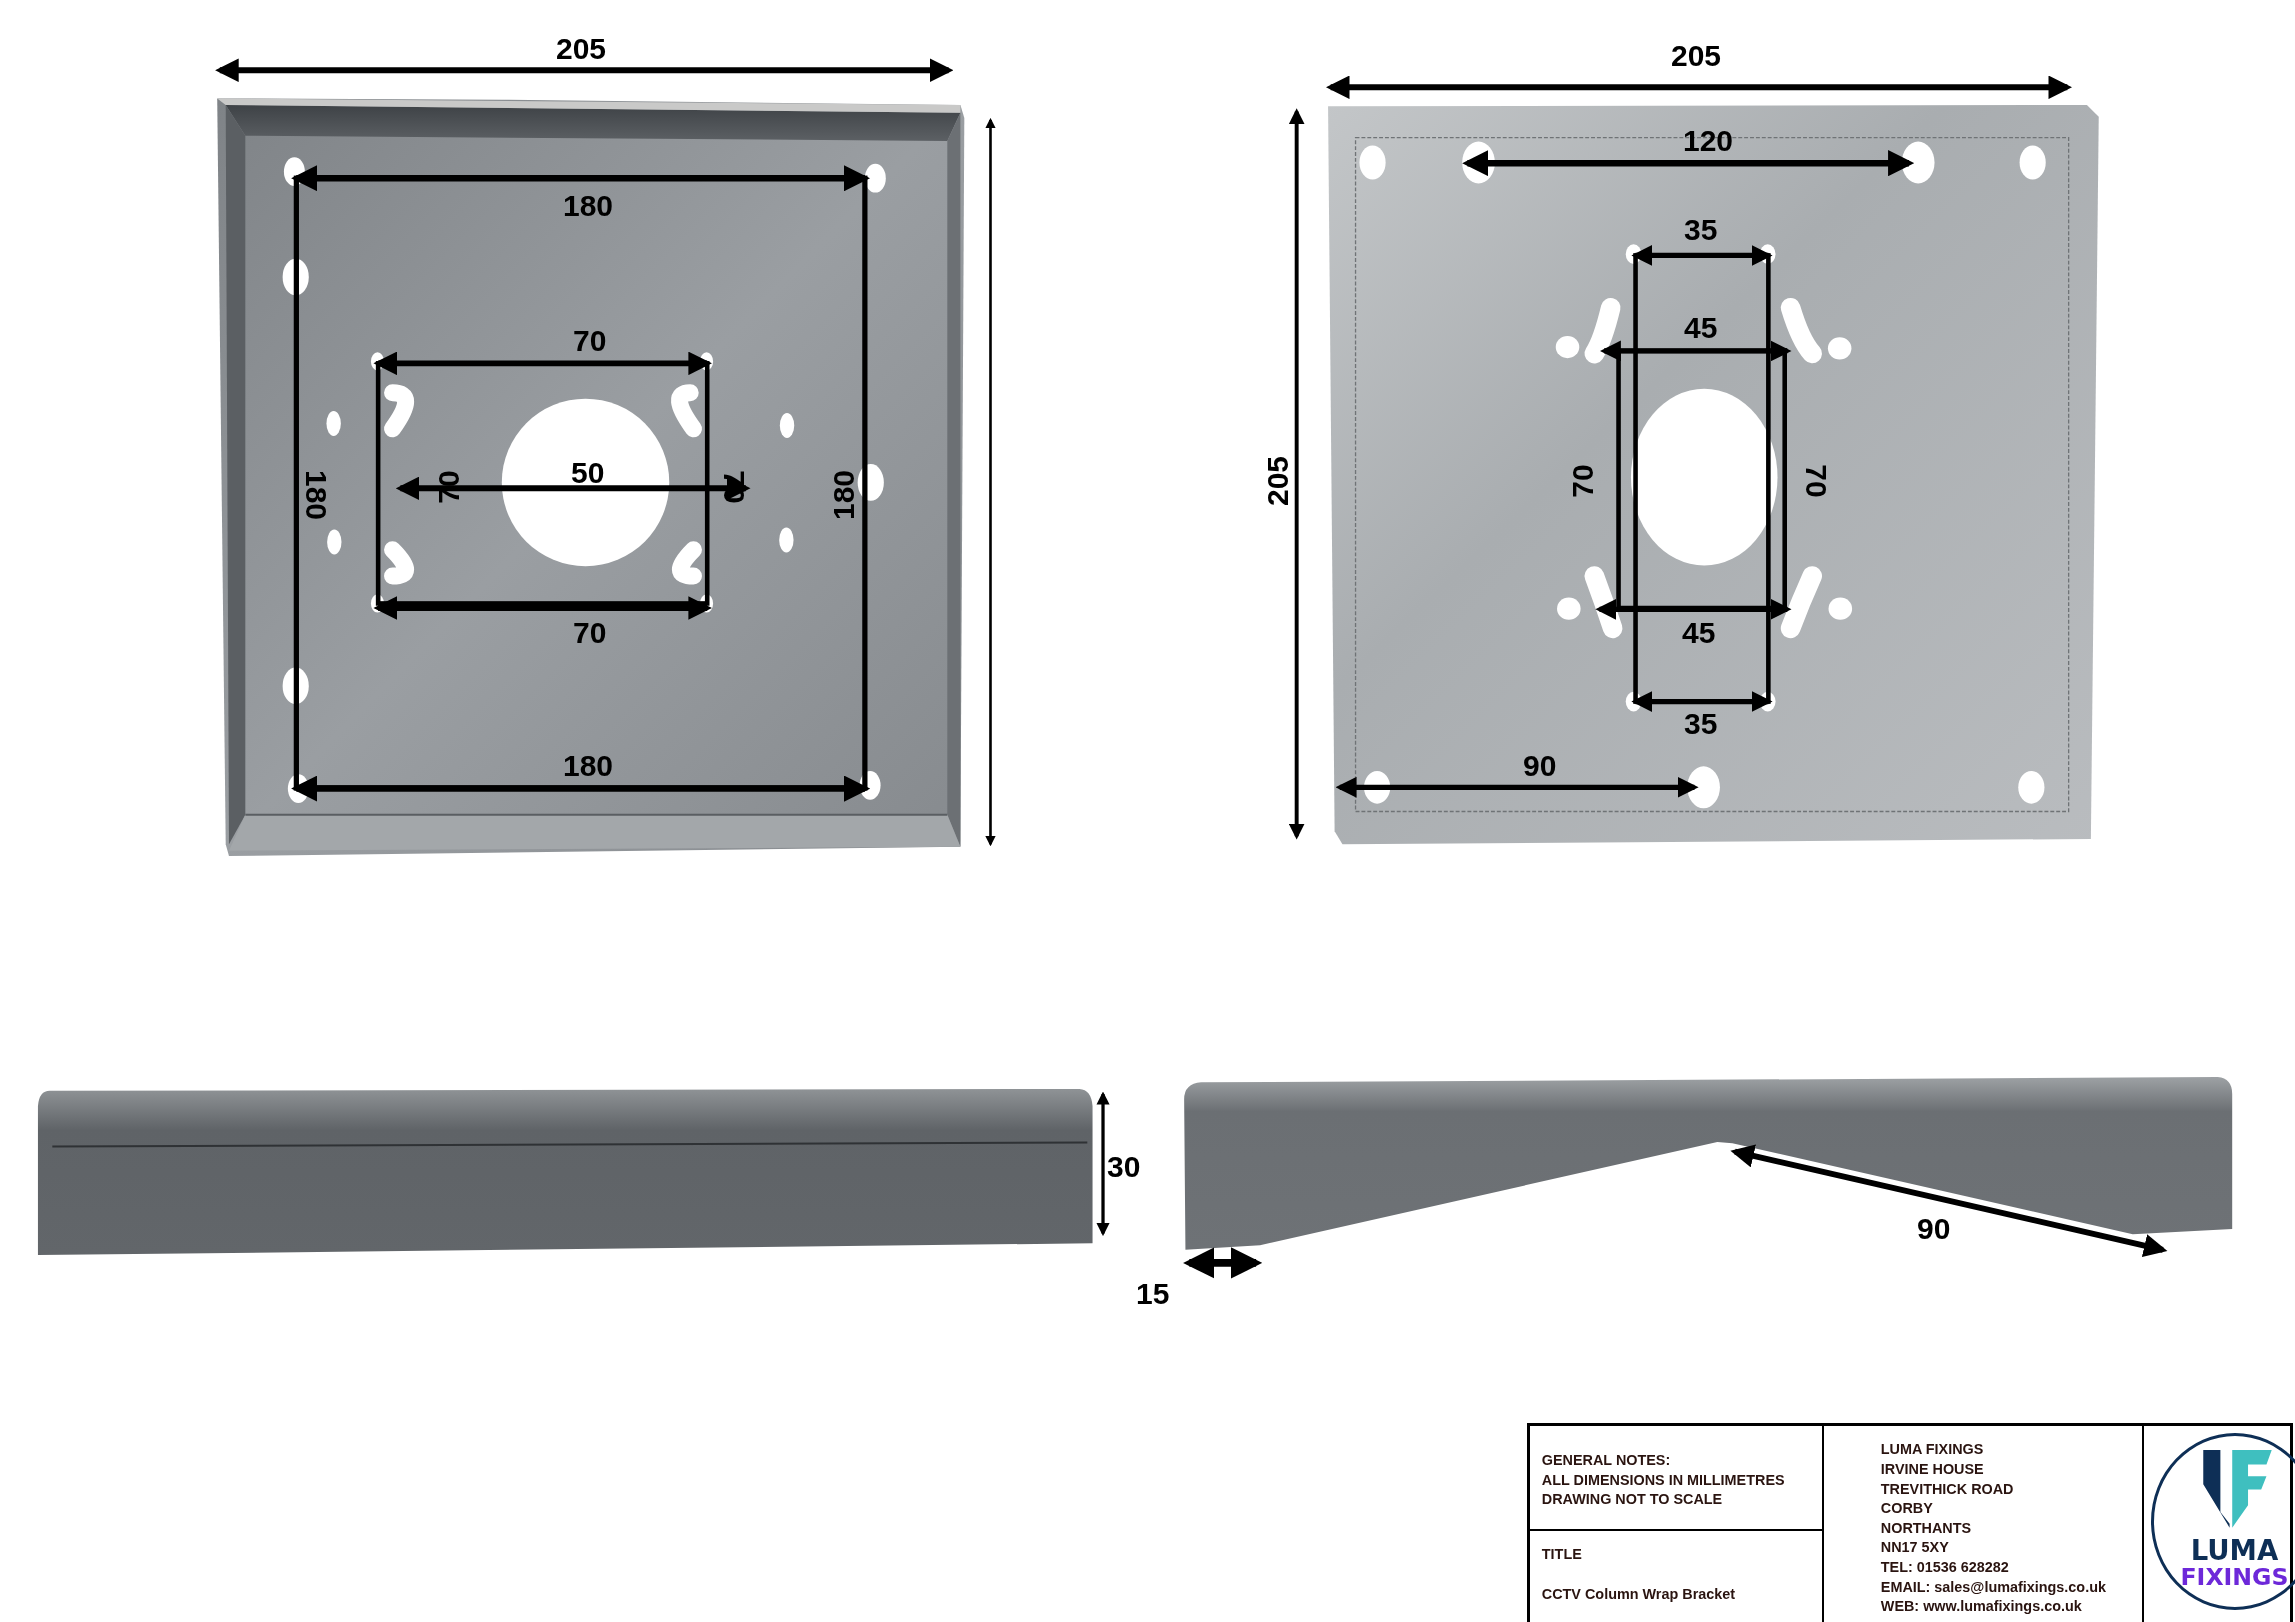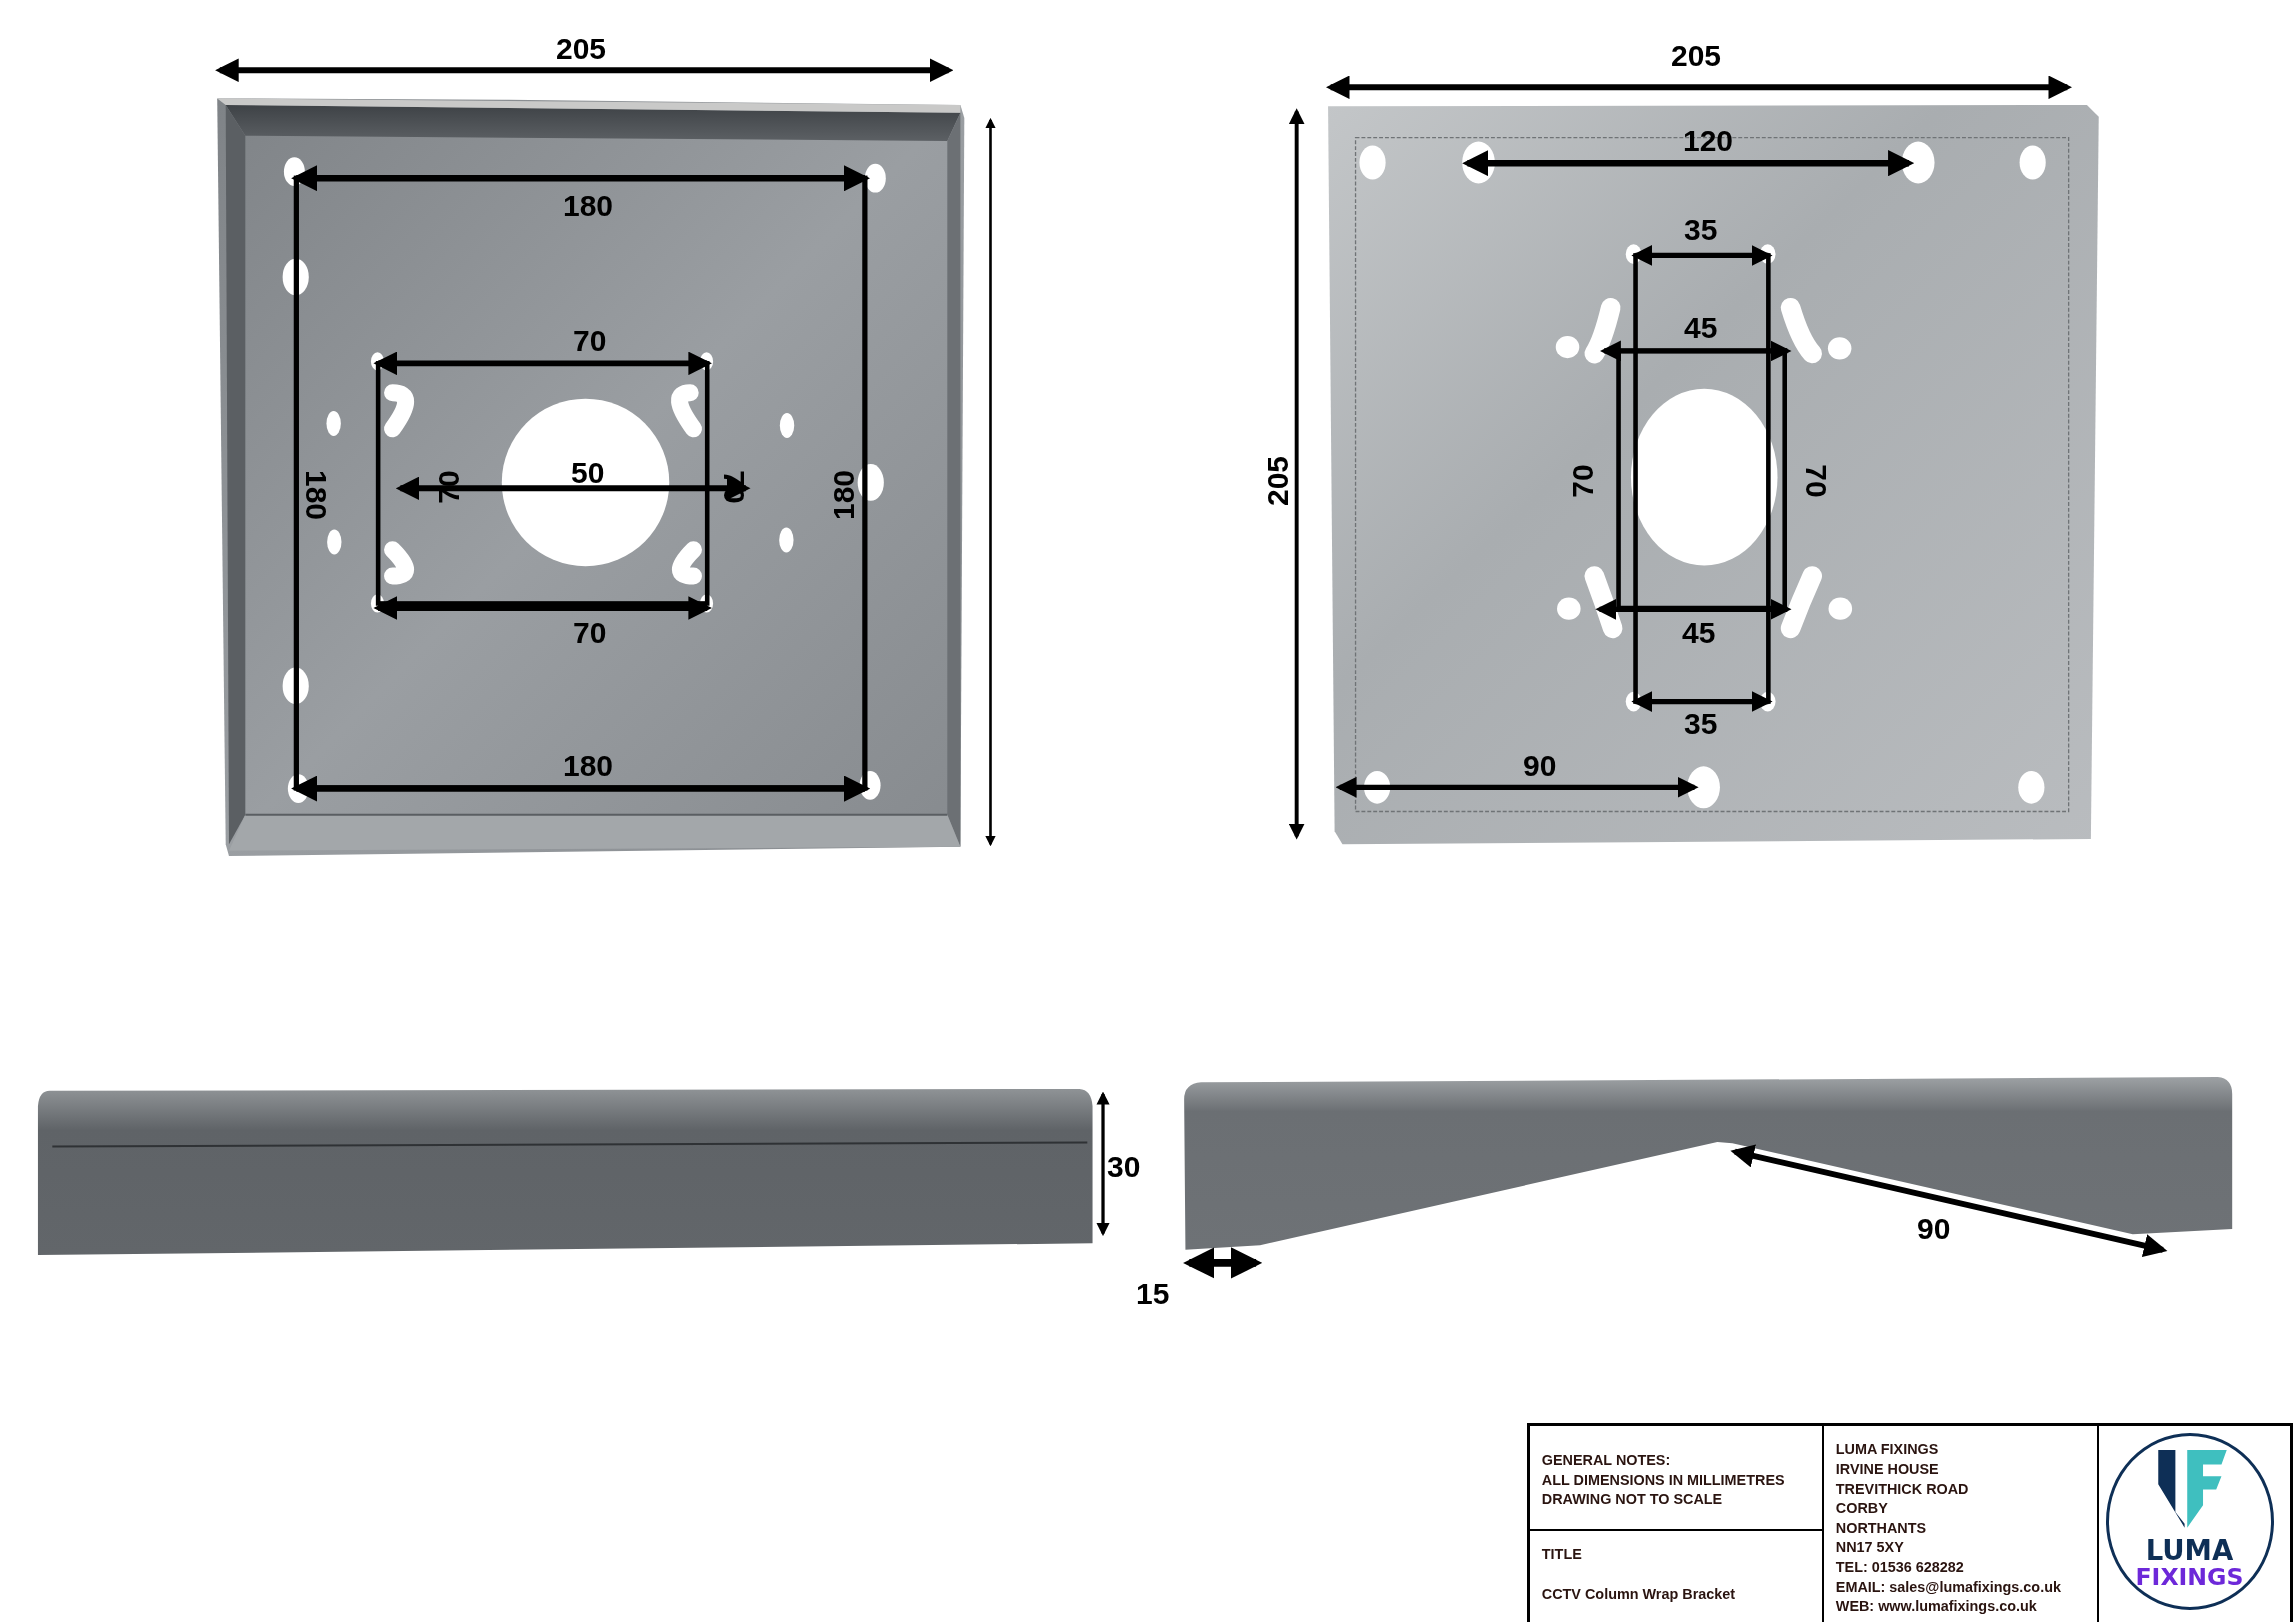--- a/index.html
+++ b/index.html
@@ -5,21 +5,21 @@
   html,body{margin:0;padding:0;background:#ffffff;}
   body{width:2295px;height:1623px;position:relative;overflow:hidden;font-family:"Liberation Sans",sans-serif;}
   .dim{position:absolute;font-family:"Liberation Sans",sans-serif;font-weight:bold;color:#000;font-size:30px;line-height:1;white-space:nowrap;}
   .vert-ccw{transform:rotate(-90deg);transform-origin:center center;}
   .vert-cw{transform:rotate(90deg);transform-origin:center center;}
   svg{position:absolute;overflow:visible;}
   .tb{position:absolute;left:1527px;top:1423px;width:766px;height:202px;border:3.3px solid #000;box-sizing:border-box;background:#fff;display:flex;justify-content:flex-end;}
   .tb-col1{width:292px;border-right:2px solid #000;display:flex;flex-direction:column;}
   .tb-notes{height:105px;border-bottom:2px solid #000;padding:25px 0 0 11.8px;box-sizing:border-box;}
   .tb-title{flex:1;padding:14.4px 0 0 11.8px;box-sizing:border-box;position:relative;}
-  .tb-col2{width:275px;border-right:2px solid #000;padding:14.4px 0 0 11.8px;box-sizing:border-box;}
+  .tb-col2{width:275px;border-right:2px solid #000;padding:14.4px 0 0 11.8px;box-sizing:border-box;margin-left:45px;}
   .tb-col3{flex:1;position:relative;text-decoration:underline;}
   .tb-line{font-family:"Liberation Sans",sans-serif;font-weight:bold;font-size:14.4px;color:#2a1410;line-height:19.6px;white-space:nowrap;}
   .tb-title-value{position:absolute;left:11.8px;top:54px;}
   .logo-circle{position:absolute;left:6.5px;top:6.5px;width:168px;height:177px;border:3.3px solid #0e2f56;border-radius:50%;box-sizing:border-box;}
   .logo-text{position:absolute;left:0;width:100%;text-align:center;font-family:"DejaVu Sans",sans-serif;font-weight:bold;}
 </style>
 </head>
 <body>
 
 <div>

